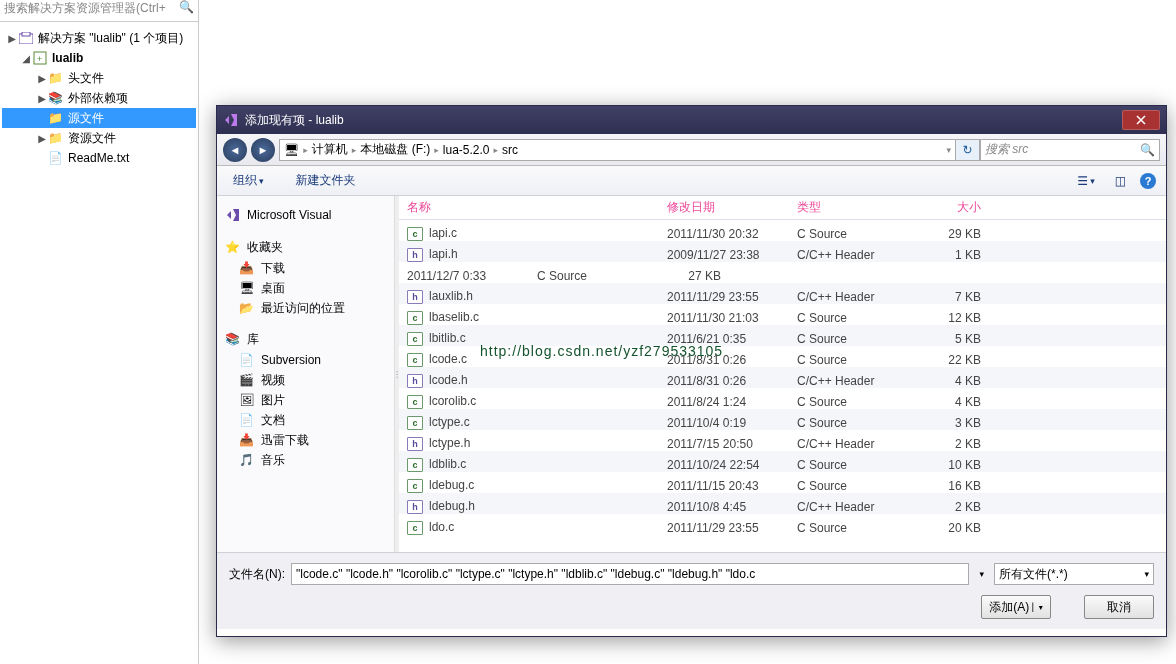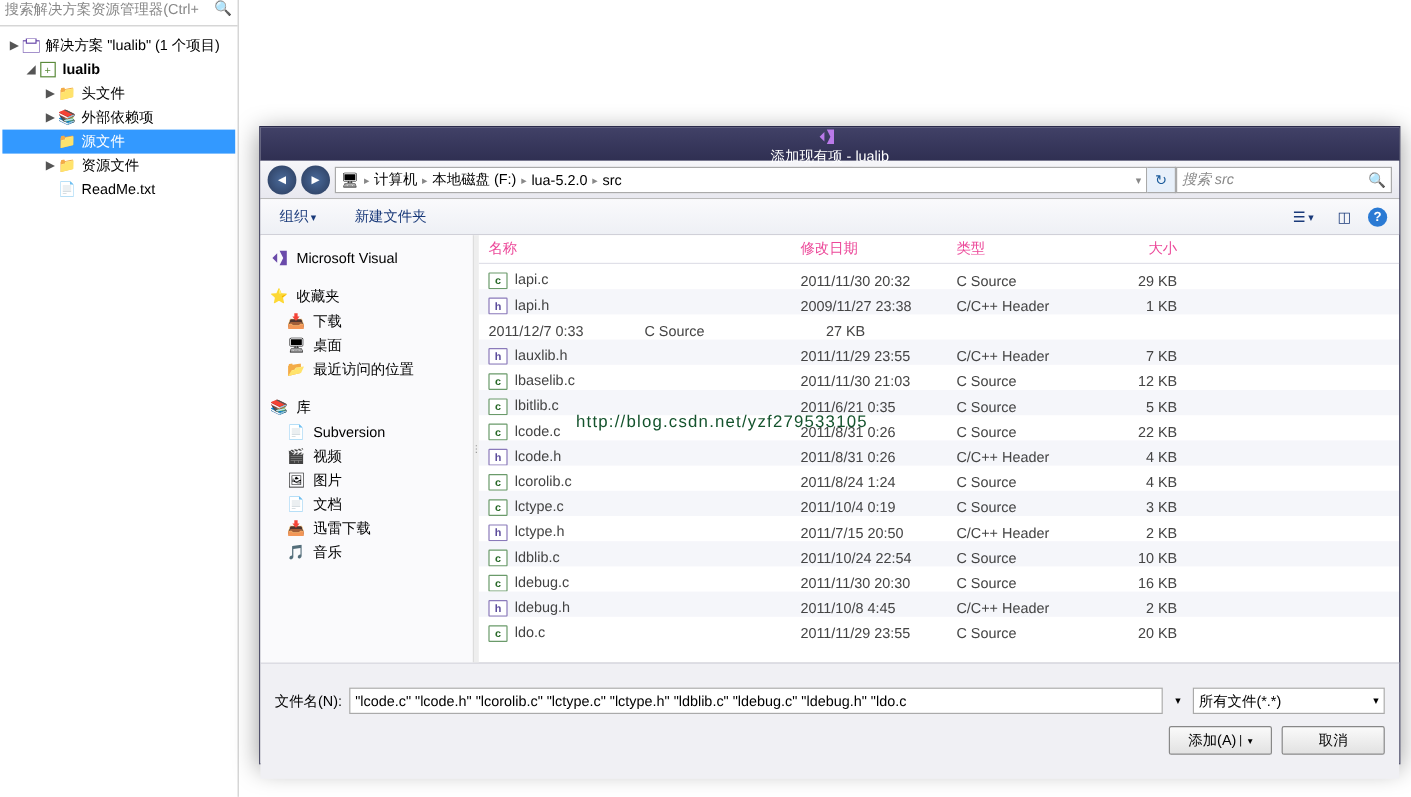--- a/index.html
+++ b/index.html
@@ -13,21 +13,21 @@
 .tree-item { display: flex; align-items: center; height: 20px; padding-left: 4px; }
 .tree-item.selected { background: #3399ff; color: #fff; }
 .tree-caret { width: 12px; text-align: center; font-size: 10px; color: #555; }
 .tree-icon { width: 16px; height: 16px; margin-right: 4px; display: flex; align-items: center; justify-content: center; }
 .ind1 { padding-left: 18px; }
 .ind2 { padding-left: 34px; }
 .bold { font-weight: bold; }
 
 
 .dialog { position: absolute; left: 216px; top: 105px; width: 951px; height: 532px; background: #fff; border: 1px solid #2a2a4a; box-shadow: 0 4px 20px rgba(0,0,0,0.4); }
-.titlebar { height: 28px; background: linear-gradient(#414167, #2f2f52); color: #fff; display: flex; align-items: center; padding: 0 6px; flex-direction: column; }
+.titlebar { height: 28px; background: linear-gradient(#414167, #2f2f52); color: #fff; display: flex; align-items: center; padding: 0 6px; }
 .titlebar .vs-icon { width: 16px; height: 16px; margin-right: 6px; }
 .titlebar .title-text { flex: 1; font-size: 12px; }
 .titlebar .win-btn { width: 38px; height: 20px; display: flex; align-items: center; justify-content: center; margin-left: 2px; border: 1px solid rgba(255,255,255,0.2); border-radius: 2px; background: rgba(255,255,255,0.05); }
 .titlebar .win-btn.close { background: #a83232; }
 
 .navbar { height: 32px; background: linear-gradient(#f6f6f9, #e8e8ef); border-bottom: 1px solid #bbb; display: flex; align-items: center; padding: 0 6px; }
 .nav-btn { width: 24px; height: 24px; border-radius: 12px; background: radial-gradient(#4a6a9a, #2a3a5a); margin-right: 4px; display: flex; align-items: center; justify-content: center; color: #fff; font-size: 11px; }
 .breadcrumb { flex: 1; height: 22px; background: #fff; border: 1px solid #aaa; display: flex; align-items: center; padding: 0 4px; gap: 4px; }
 .crumb-sep { color: #888; font-size: 9px; }
 .refresh-btn { width: 24px; height: 22px; border: 1px solid #aaa; border-left: none; background: #e8f0fa; display: flex; align-items: center; justify-content: center; color: #1a5a9a; }
@@ -56,28 +56,28 @@
 .col-type { width: 120px; }
 .col-size { width: 80px; text-align: right; }
 .fl-rows { overflow-y: auto; flex: 1; }
 .fl-row { height: 21px; display: flex; align-items: flex-end; font-size: 12px; color: #444; }
 .fl-row:nth-child(even) { background: #f5f6fa; }
 .fl-row .col { padding: 0 8px; overflow: hidden; white-space: nowrap; }
 .file-icon { width: 16px; height: 14px; border: 1px solid #888; border-radius: 1px; margin-right: 6px; display: inline-flex; align-items: center; justify-content: center; font-size: 9px; font-weight: bold; background: #fff; vertical-align: middle; }
 .file-icon.c { color: #2a6a2a; border-color: #6a9a6a; }
 .file-icon.h { color: #5a4a9a; border-color: #8a7aba; }
 
-.bottom { border-top: 1px solid #d0d0d8; background: #f0f0f4; padding: 20px 12px; display: flex; flex-direction: column; gap: 10px; }
+.bottom { border-top: 1px solid #d0d0d8; background: #f0f0f4; padding: 10px 12px; display: flex; flex-direction: column; gap: 10px; }
 .filename-row { display: flex; align-items: center; gap: 6px; }
 .filename-row label { white-space: nowrap; }
 .filename-input { flex: 1; height: 22px; border: 1px solid #aaa; background: #fff; padding: 0 4px; font-family: inherit; font-size: 12px; }
 .filter-select { width: 160px; height: 22px; border: 1px solid #aaa; background: #fff; padding: 0 4px; display: flex; align-items: center; }
 .filter-select .dd { margin-left: auto; font-size: 9px; }
 .btn-row { display: flex; justify-content: flex-end; gap: 8px; }
-.dlg-btn { width: 86px; height: 24px; border: 1px solid #888; background: linear-gradient(#fafafa,#e2e2e2); display: flex; align-items: center; justify-content: center; border-radius: 2px; }
+.dlg-btn { width: 70px; height: 24px; border: 1px solid #888; background: linear-gradient(#fafafa,#e2e2e2); display: flex; align-items: center; justify-content: center; border-radius: 2px; margin-left: 25px; }
 
 .watermark { position: absolute; left: 480px; top: 343px; color: #14532d; font-size: 14px; letter-spacing: 1px; pointer-events: none; }
 
 svg { display: block; }
 </style>
 </head>
 <body>
 
 <div class="sol-explorer">
   <div class="sol-search">
@@ -317,21 +317,21 @@
             <div class="col col-size">2 KB</div>
           </div>
           <div class="fl-row">
             <div class="col col-name"><span class="file-icon c">c</span>ldblib.c</div>
             <div class="col col-date">2011/10/24 22:54</div>
             <div class="col col-type">C Source</div>
             <div class="col col-size">10 KB</div>
           </div>
           <div class="fl-row">
             <div class="col col-name"><span class="file-icon c">c</span>ldebug.c</div>
-            <div class="col col-date">2011/11/30 20:30</div>
+            <div class="col col-date">2011/11/15 20:43</div>
             <div class="col col-type">C Source</div>
             <div class="col col-size">16 KB</div>
           </div>
           <div class="fl-row">
             <div class="col col-name"><span class="file-icon h">h</span>ldebug.h</div>
             <div class="col col-date">2011/10/8 4:45</div>
             <div class="col col-type">C/C++ Header</div>
             <div class="col col-size">2 KB</div>
           </div>
           <div class="fl-row">

